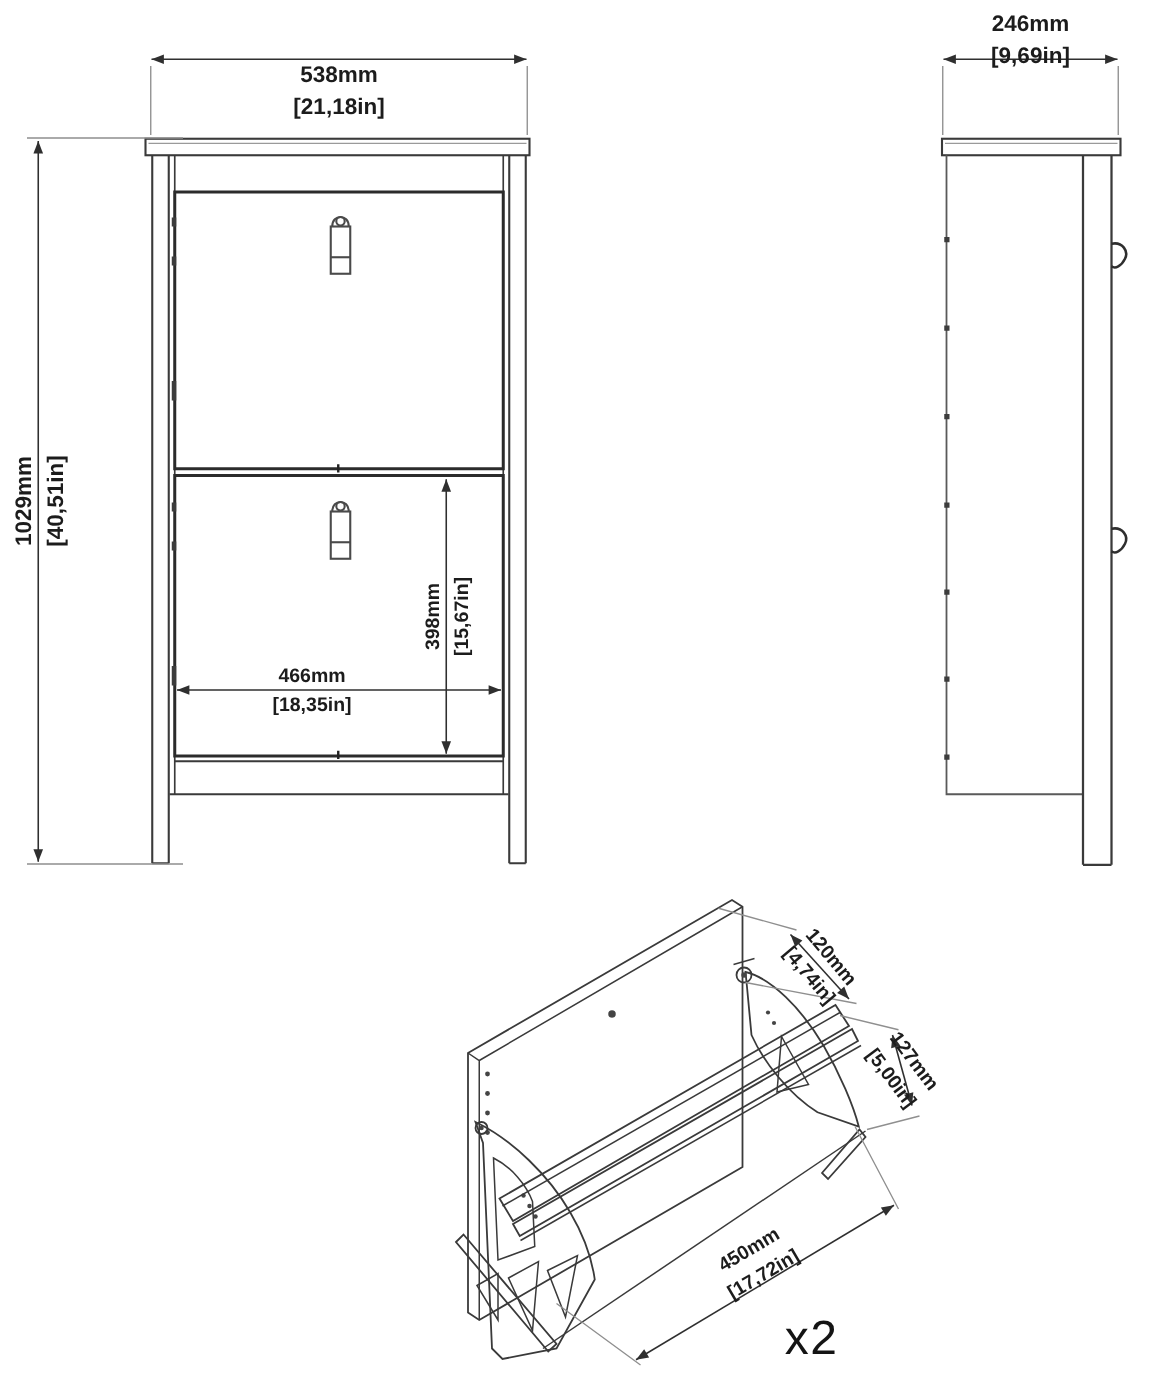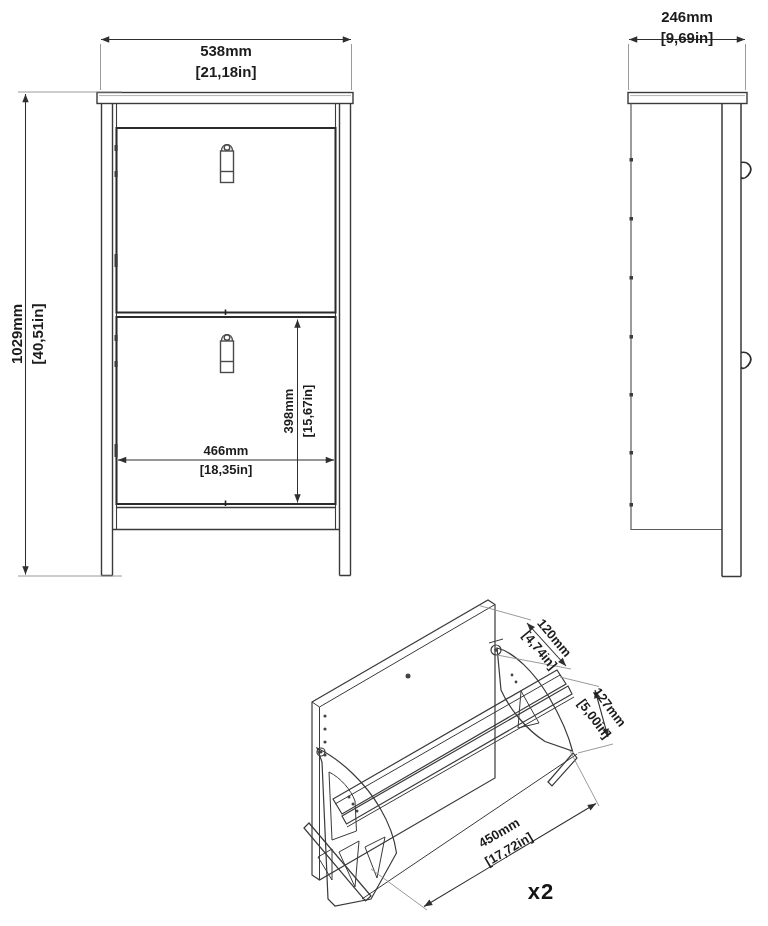--- a/index.html
+++ b/index.html
@@ -11,21 +11,21 @@
   .dim{
     position:absolute;font-weight:bold;color:#1c1c1c;text-align:center;
     line-height:1.05;white-space:nowrap;transform:translate(-50%,-50%);
   }
   .dim span{display:block;}
   .dim .row2{margin-top:5px;}
   .lg{font-size:15px;}
   .md{font-size:13px;}
   .rot-ccw{transform:translate(-50%,-50%) rotate(-90deg);}
   .qty{
-    position:absolute;font-weight:bold;color:#141414;font-size:22px;
+    position:absolute;font-weight:normal;color:#141414;font-size:32px;
     transform:translate(-50%,-50%);letter-spacing:1px;
   }
 </style>
 </head>
 <body>
 
 <div class="canvas">
 
 <svg width="768" height="926" viewBox="0 0 768 926">
   <defs>
@@ -165,21 +165,21 @@
   <div class="dim lg rot-ccw" style="left:27px;top:334px;">
     <span>1029mm</span>
     <span class="row2">[40,51in]</span>
   </div>
 
   <div class="dim md rot-ccw" style="left:298px;top:411px;">
     <span>398mm</span>
     <span class="row2">[15,67in]</span>
   </div>
 
-  <div class="dim md" style="left:226px;top:460px;">
+  <div class="dim md" style="left:208px;top:460px;">
     <span>466mm</span>
     <span class="row2">[18,35in]</span>
   </div>
 
   <div class="dim md" style="left:547px;top:644px;transform:translate(-50%,-50%) rotate(50deg);">
     <span>120mm</span>
     <span class="row2">[4,74in]</span>
   </div>
 
   <div class="dim md" style="left:602px;top:713px;transform:translate(-50%,-50%) rotate(53deg);">

